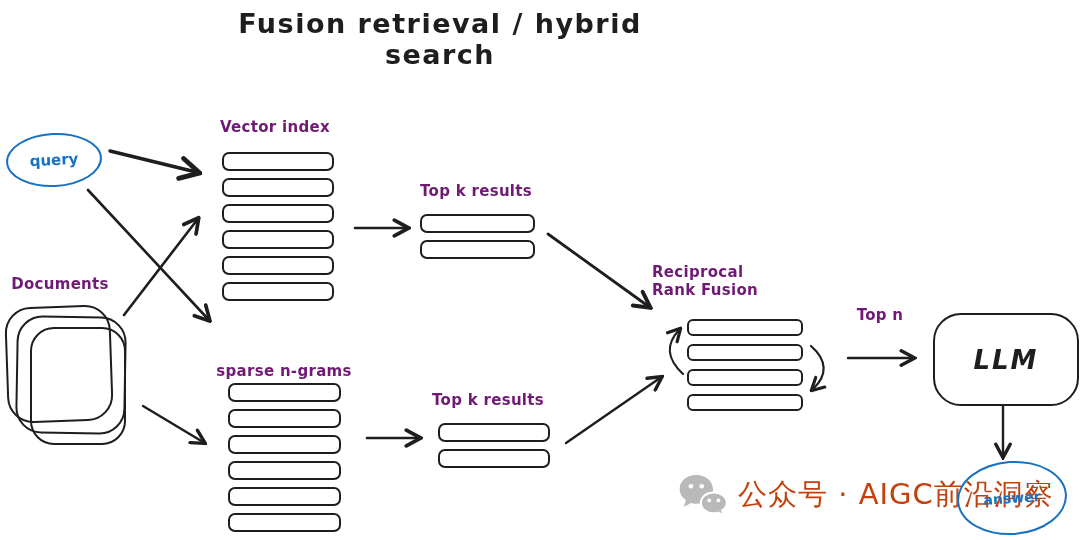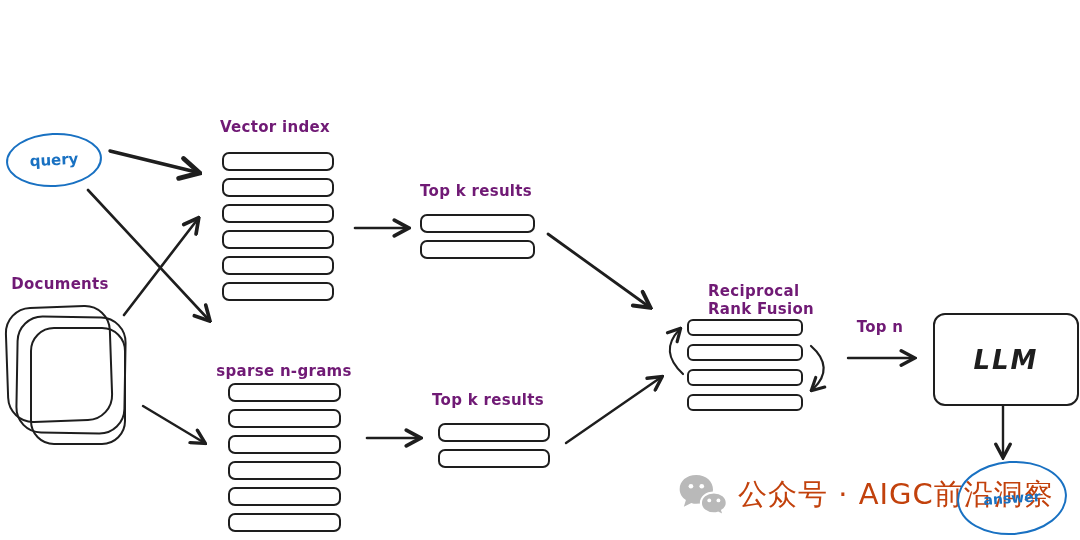--- a/index.html
+++ b/index.html
@@ -17,21 +17,21 @@
   
   .ellipse-node{
     border:2.6px solid #1971c2;border-radius:50%;
     display:flex;align-items:center;justify-content:center;
     color:#1971c2;font-weight:600;background:transparent;z-index:4;
   }
   
   .doc-sheet{border:2.4px solid #1e1e1e;border-radius:26px;background:transparent;z-index:2;}
   
   .llm-box{
-    border:2.6px solid #1e1e1e;border-radius:12px;background:#ffffff;
+    border:2.6px solid #1e1e1e;border-radius:28px;background:#ffffff;
     display:flex;align-items:center;justify-content:center;z-index:2;
   }
   .llm-label{font-size:26px;font-style:italic;font-weight:600;letter-spacing:2px;}
   
   .watermark{display:flex;align-items:center;gap:10px;z-index:1;color:#c2410c;}
   .watermark-text{font-size:29px;font-weight:500;letter-spacing:1px;white-space:nowrap;}
   #arrow-layer{position:absolute;left:0;top:0;z-index:1;pointer-events:none;}
 </style>
 </head>
 <body>
@@ -53,20 +53,21 @@
       <path d="M367,438 L418,438" stroke-width="2.6" marker-end="url(#ah)"></path>
       <path d="M548,234 L648,306" stroke-width="2.8" marker-end="url(#ah)"></path>
       <path d="M566,443 L660,378" stroke-width="2.4" marker-end="url(#ah)"></path>
       <path d="M848,358 L912,358" stroke-width="2.4" marker-end="url(#ah)"></path>
       <path d="M1003,406 L1003,455" stroke-width="2.4" marker-end="url(#ah)"></path>
       <path d="M683,374 C 666,358 666,344 679,330" stroke-width="2.2" marker-end="url(#ah)"></path>
       <path d="M811,346 C 827,360 828,375 813,389" stroke-width="2.2" marker-end="url(#ah)"></path>
     </g>
   </svg>
 
+  <div class="abs title" style="left:180px;top:8px;width:520px;">Fusion retrieval / hybrid search</div>
 
   <div class="abs ellipse-node" style="left:6px;top:133px;width:92px;height:50px;font-size:15px;transform:rotate(-3deg);">
     <span>query</span>
   </div>
 
   <div class="abs label" style="left:10px;top:275px;width:100px;text-align:center;">Documents</div>
   <div class="abs" style="left:0;top:0;">
     <div class="abs doc-sheet" style="left:6px;top:306px;width:102px;height:112px;transform:rotate(-2deg);"></div>
     <div class="abs doc-sheet" style="left:16px;top:316px;width:106px;height:114px;transform:rotate(1deg);"></div>
     <div class="abs doc-sheet" style="left:30px;top:327px;width:92px;height:114px;border-radius:24px;"></div>
@@ -99,32 +100,32 @@
     <div class="bar"></div>
     <div class="bar"></div>
   </div>
 
   <div class="abs label" style="left:418px;top:391px;width:140px;">Top k results</div>
   <div class="abs bar-stack" style="left:438px;top:423px;width:112px;">
     <div class="bar"></div>
     <div class="bar"></div>
   </div>
 
-  <div class="abs label" style="left:708px;top:264px;width:130px;text-align:left;line-height:17.5px;margin-top:19px;">
+  <div class="abs label" style="left:652px;top:264px;width:130px;text-align:left;line-height:17.5px;">
     <div>Reciprocal</div>
     <div>Rank Fusion</div>
   </div>
   <div class="abs bar-stack" style="left:687px;top:319px;width:116px;gap:8px;">
     <div class="bar thin"></div>
     <div class="bar thin"></div>
     <div class="bar thin"></div>
     <div class="bar thin"></div>
   </div>
 
-  <div class="abs label" style="left:845px;top:318px;width:70px;">Top n</div>
+  <div class="abs label" style="left:845px;top:306px;width:70px;">Top n</div>
 
   <div class="abs llm-box" style="left:933px;top:313px;width:142px;height:89px;">
     <span class="llm-label">LLM</span>
   </div>
 
   <div class="abs watermark" style="left:678px;top:472px;">
     <svg width="50" height="46" viewBox="0 0 60 54">
       <g fill="#b9b9b9">
         <path d="M22,3 C10,3 2,10.5 2,20 C2,25.5 5,30 9.5,33 L7,41 L16,36.5 C18,37.2 20,37.5 22,37.5 C34,37.5 42,30 42,20.5 C42,11 34,3 22,3 Z"></path>
       </g>

